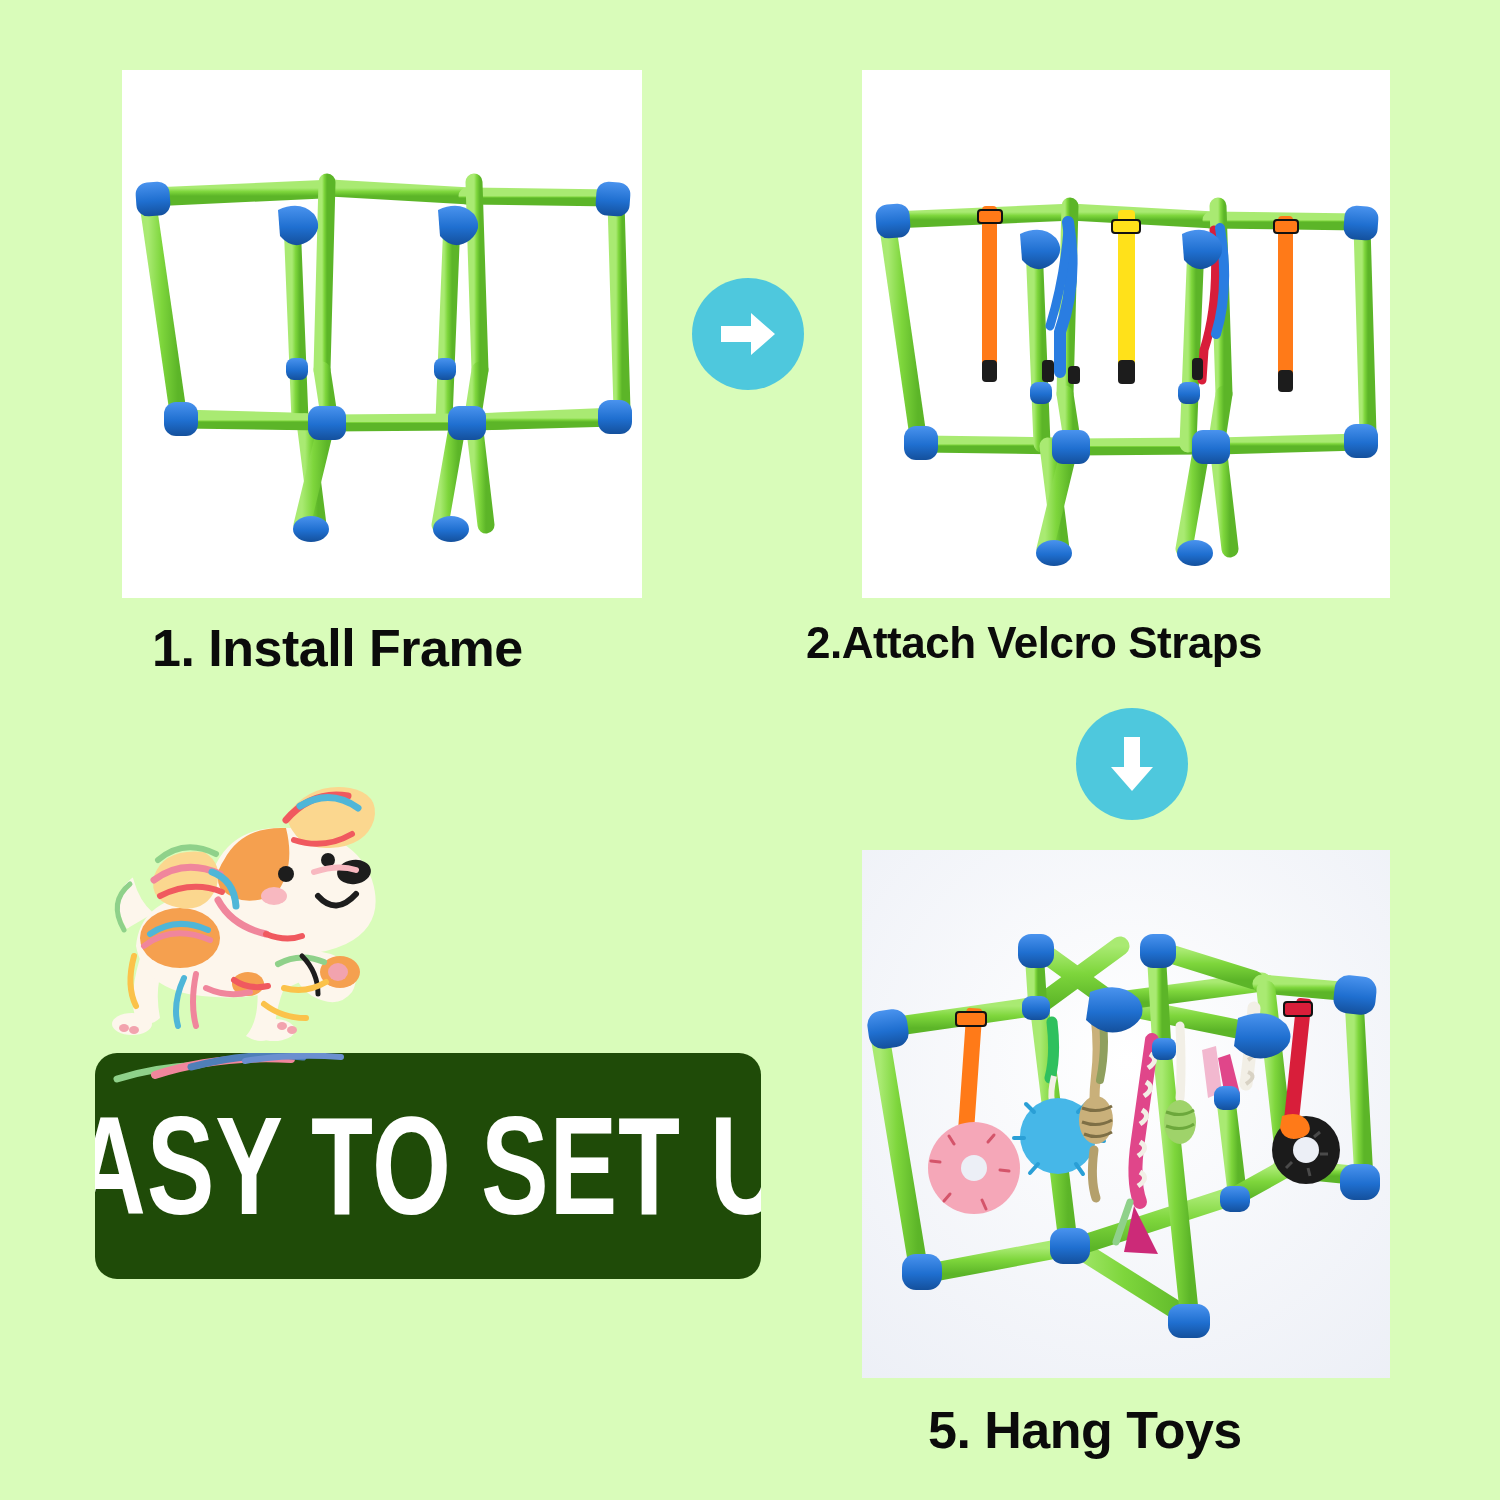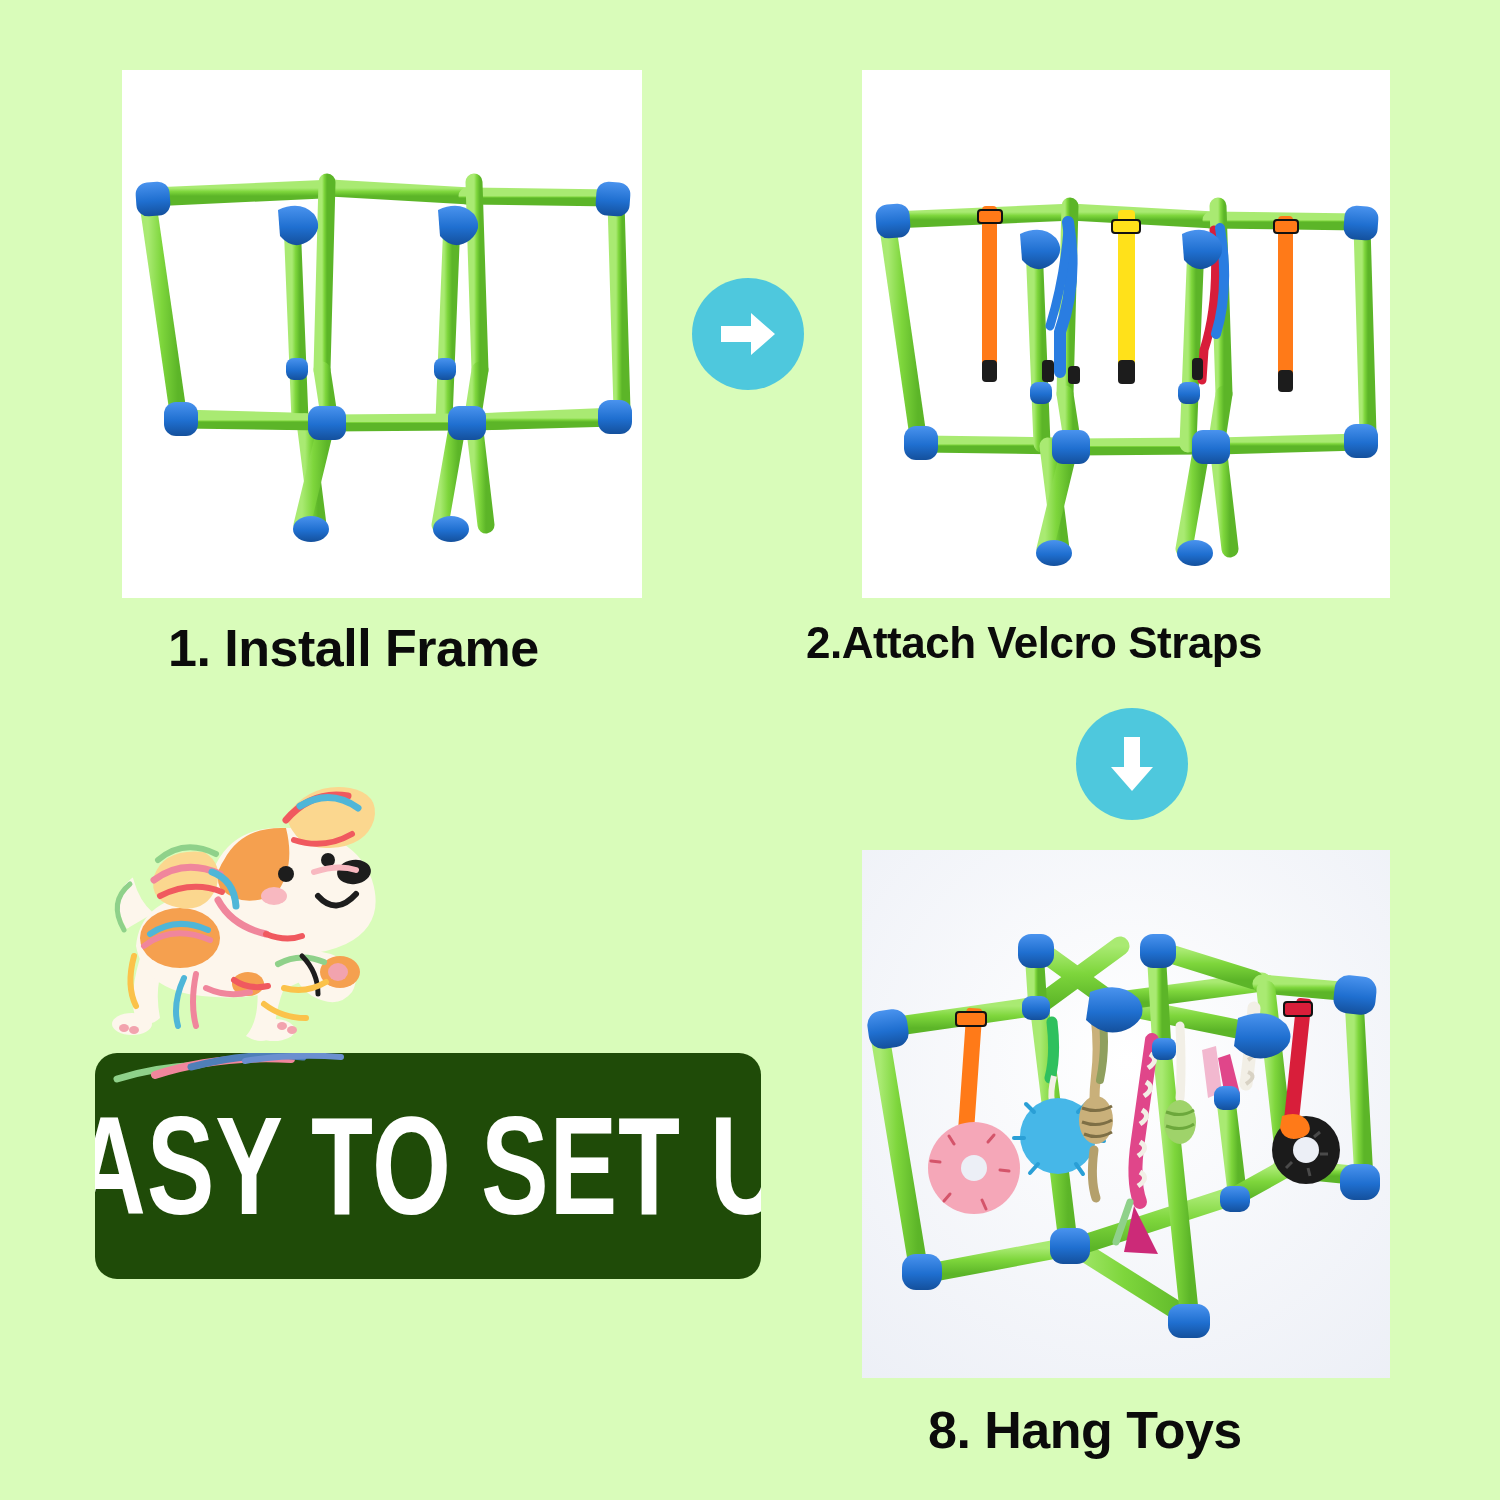--- a/index.html
+++ b/index.html
@@ -133,21 +133,21 @@
       <rect x="186" y="336" width="38" height="34" rx="11" fill="url(#blueG)"></rect>
       <rect x="326" y="336" width="38" height="34" rx="11" fill="url(#blueG)"></rect>
       <rect x="164" y="288" width="22" height="22" rx="8" fill="url(#blueG)"></rect>
       <rect x="312" y="288" width="22" height="22" rx="8" fill="url(#blueG)"></rect>
       <ellipse cx="189" cy="459" rx="18" ry="13" fill="url(#blueG)"></ellipse>
       <ellipse cx="329" cy="459" rx="18" ry="13" fill="url(#blueG)"></ellipse>
     </g>
   </svg>
 </div>
 
-<div class="caption" style="left:168px; top:618px; font-size:52px;">1. Install Frame</div>
+<div class="caption" style="left:152px; top:618px; font-size:52px;">1. Install Frame</div>
 
 <div class="arrow-badge" style="left:692px; top:278px; width:112px; height:112px;">
   <svg width="66" height="66" viewBox="0 0 66 66">
     <path d="M6 25 H36 V12 L60 33 L36 54 V41 H6 Z" fill="#ffffff"></path>
   </svg>
 </div>
 
 <div class="photo-panel" style="left:862px; top:70px; width:528px; height:528px;">
   <svg class="scene" viewBox="0 0 528 528">
     <defs>
@@ -449,13 +449,13 @@
       <rect x="188" y="378" width="40" height="36" rx="13" fill="url(#blueG3)"></rect>
       <rect x="306" y="454" width="42" height="34" rx="13" fill="url(#blueG3)"></rect>
       <rect x="352" y="236" width="26" height="24" rx="9" fill="url(#blueG3)"></rect>
       <rect x="290" y="188" width="24" height="22" rx="8" fill="url(#blueG3)"></rect>
       <rect x="358" y="336" width="30" height="26" rx="10" fill="url(#blueG3)"></rect>
       <rect x="160" y="146" width="28" height="24" rx="9" fill="url(#blueG3)"></rect>
     </g>
   </svg>
 </div>
 
-<div class="caption" style="left:928px; top:1400px; font-size:52px;">8. Hang Toys</div>
+<div class="caption" style="left:928px; top:1400px; font-size:52px;">5. Hang Toys</div>
 
 </body></html>

